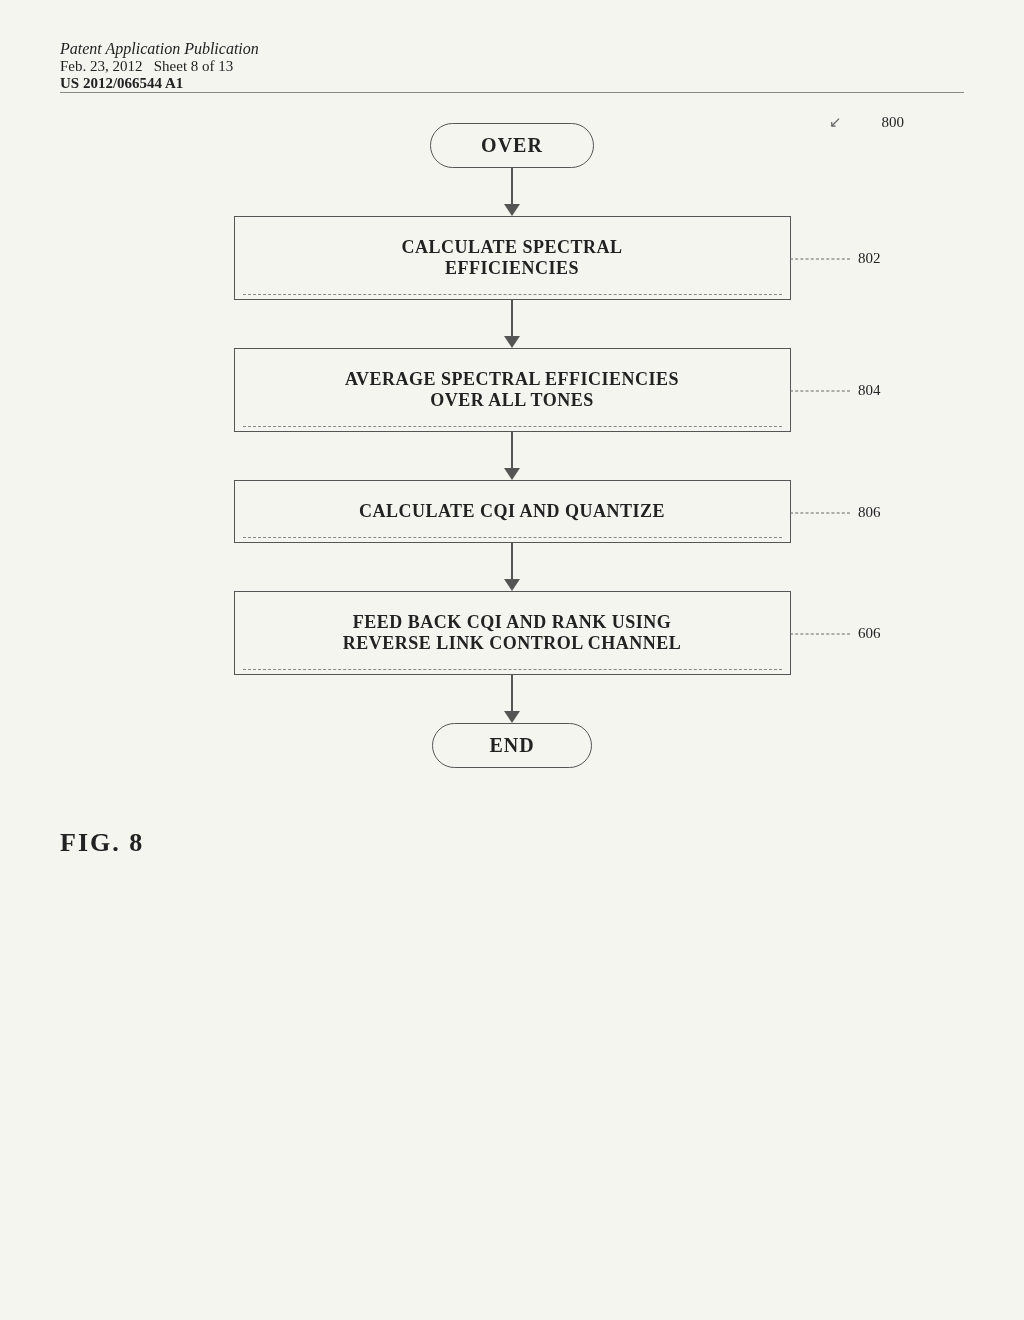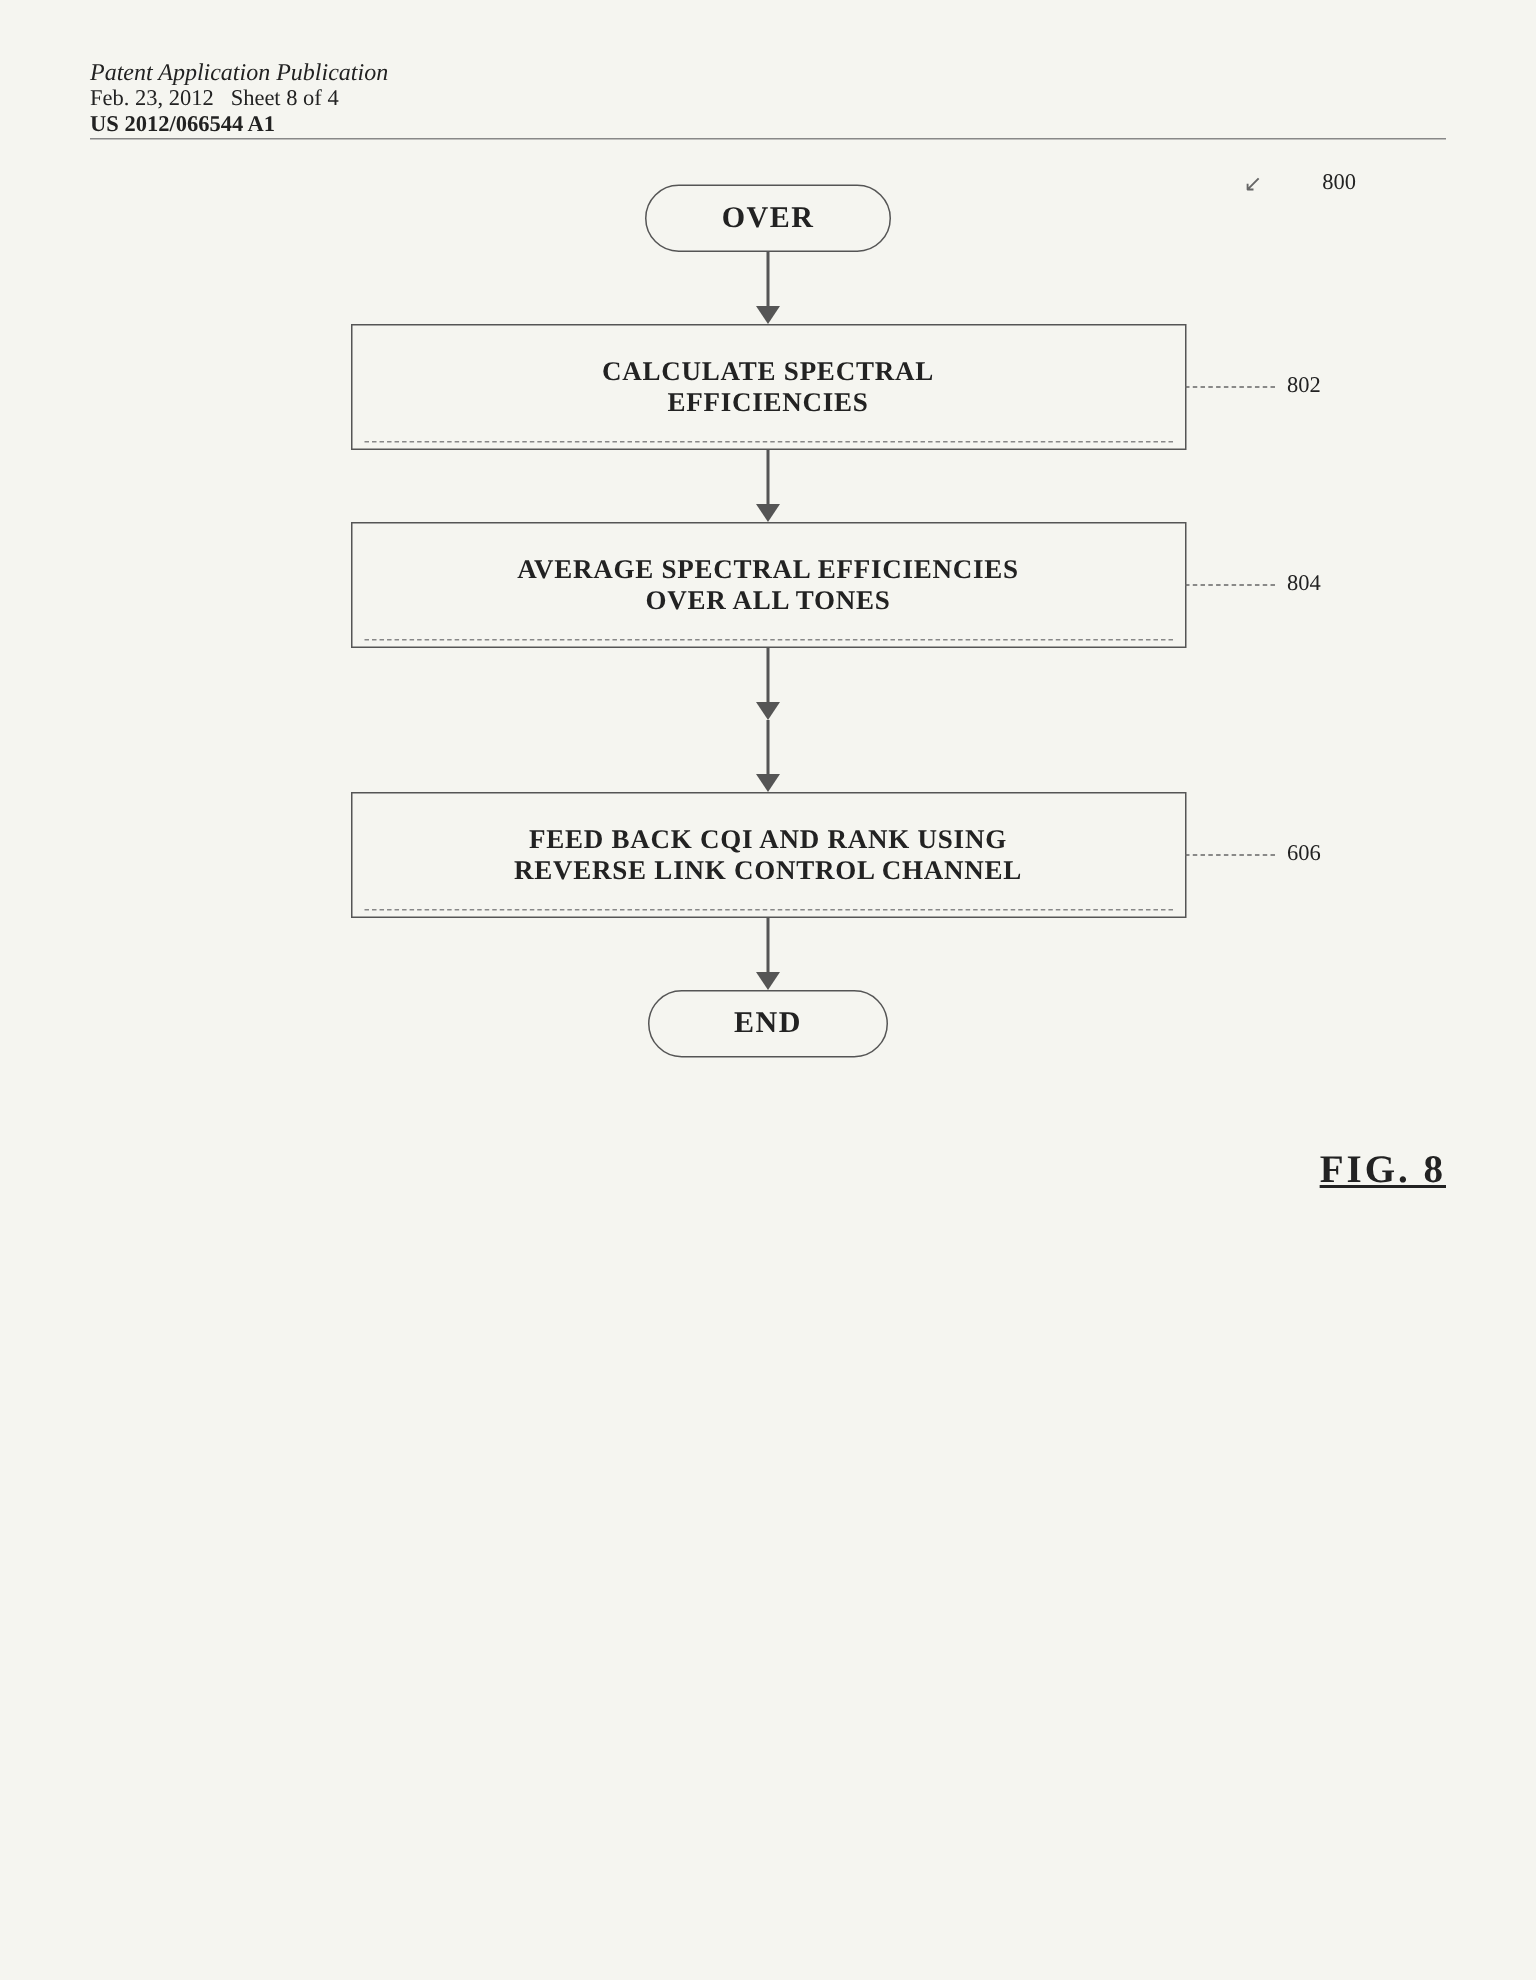--- a/index.html
+++ b/index.html
@@ -128,39 +128,38 @@
 
     
     .box-row {
       position: relative;
       display: flex;
       align-items: center;
     }
 
     
     .fig-caption {
-      text-align: right;
+      text-align: left;
       margin-top: 60px;
       font-size: 26px;
       font-weight: bold;
       letter-spacing: 2px;
-      text-decoration: underline;
     }
 
   </style>
 </head>
 <body>
 
 <div class="page">
 
   <div class="header">
     <div class="header-left">Patent Application Publication</div>
     <div class="header-center">
       <span>Feb. 23, 2012</span>&nbsp;&nbsp;
-      <span>Sheet 8 of 4</span>
+      <span>Sheet 8 of 13</span>
     </div>
     <div class="header-right">US 2012/066544 A1</div>
   </div>
 
   <div class="flowchart">
 
     <div style="position:absolute; right: 60px; top: -10px; display:flex; align-items:center; gap:4px;">
       <span style="font-size:15px; color:#666;">↙</span>
       <span style="font-size:15px;margin-left:36px;">800</span>
     </div>
@@ -201,20 +200,29 @@
         <span class="ref-line"></span>
         <span>804</span>
       </div>
     </div>
 
     <div class="arrow-down">
       <div class="arrow-line"></div>
       <div class="arrow-head"></div>
     </div>
 
+    <div class="box-row">
+      <div class="process-box">
+        <span>CALCULATE CQI AND QUANTIZE</span>
+      </div>
+      <div class="ref-label">
+        <span class="ref-line"></span>
+        <span>806</span>
+      </div>
+    </div>
 
     <div class="arrow-down">
       <div class="arrow-line"></div>
       <div class="arrow-head"></div>
     </div>
 
     <div class="box-row">
       <div class="process-box">
         <span>FEED BACK CQI AND RANK USING</span><br>
         <span>REVERSE LINK CONTROL CHANNEL</span>

